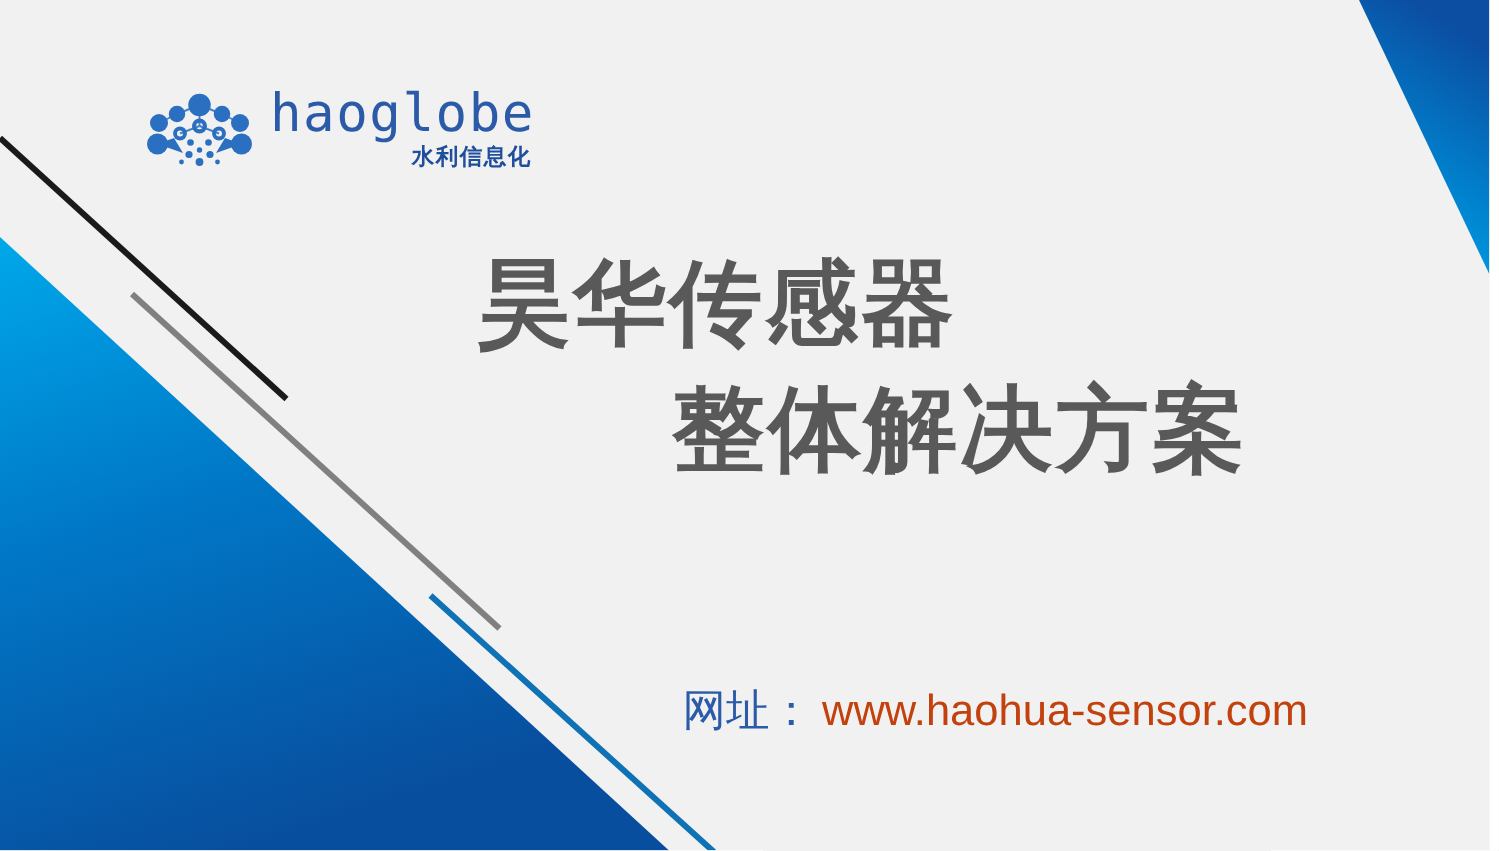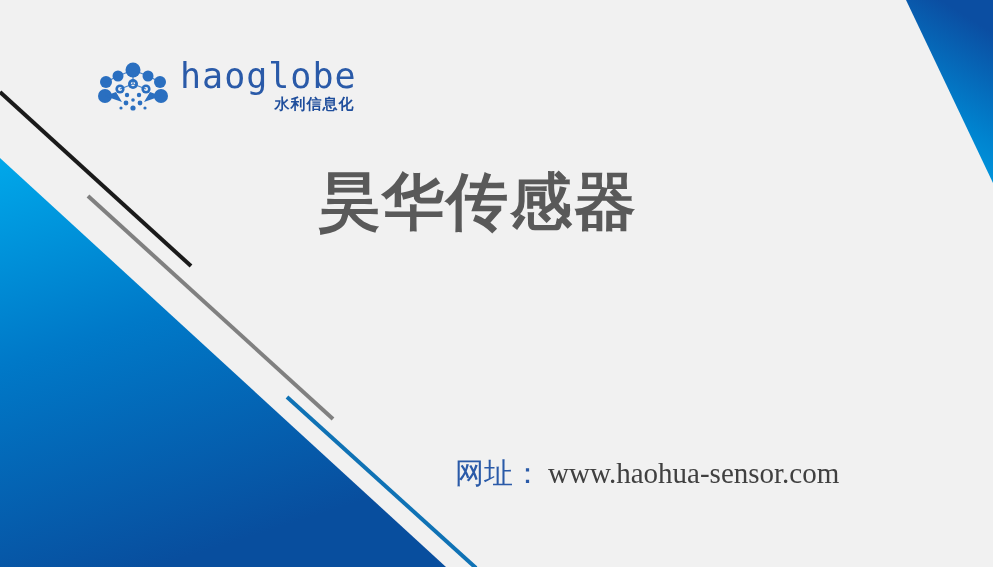--- a/index.html
+++ b/index.html
@@ -114,23 +114,23 @@
     white-space: nowrap;
   }
   #url-label {
     font-family: "DejaVu Sans", sans-serif;
     font-size: 29px;
     color: #2a5aa8;
     letter-spacing: 0px;
     margin-top: 36px;
   }
   #url-value {
-    font-family: Liberation Serif, serif;
+    font-family: Liberation Sans, sans-serif;
     font-size: 29px;
-    color: #404040;
+    color: #c2410c;
     margin-left: 6px;
     letter-spacing: 0px;
   }
 </style>
 </head>
 <body>
 
 <div id="slide">
 
   <svg id="wedge-left" class="wedge" viewBox="0 0 460 567">
@@ -210,20 +210,21 @@
 
     <div id="logo-text-block">
       <div id="logo-wordmark">haoglobe</div>
       <div id="logo-sub">水利信息化</div>
     </div>
 
   </div>
 
   <div id="title-block">
     <div class="title-line" id="title-line-1">昊华传感器</div>
+    <div class="title-line" id="title-line-2">整体解决方案</div>
   </div>
 
   <div id="url-block">
     <span id="url-label">网址：</span>
     <span id="url-value">www.haohua-sensor.com</span>
   </div>
 
 </div>
 
 </body></html>

